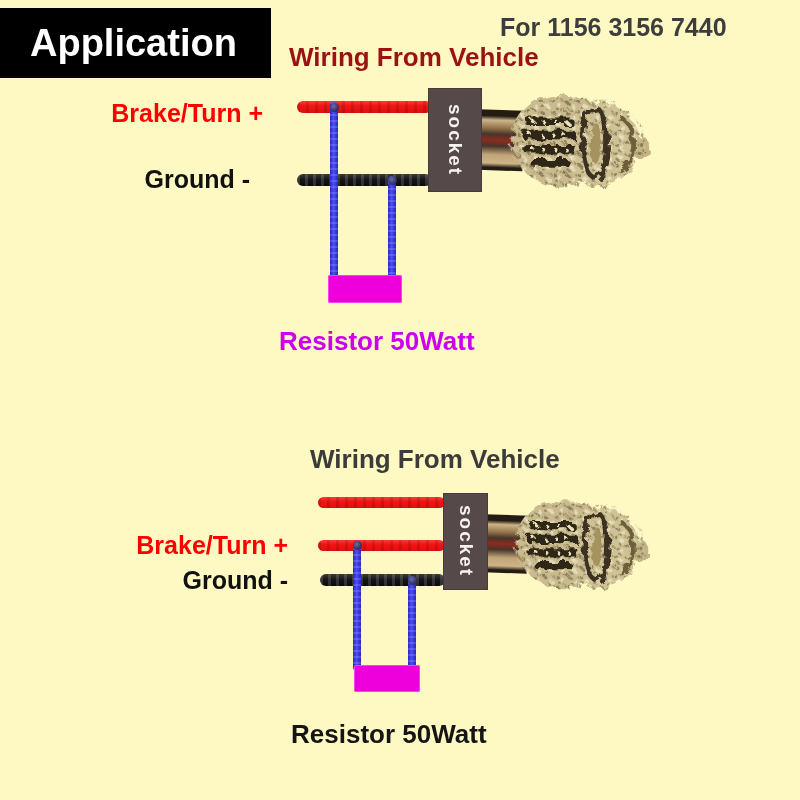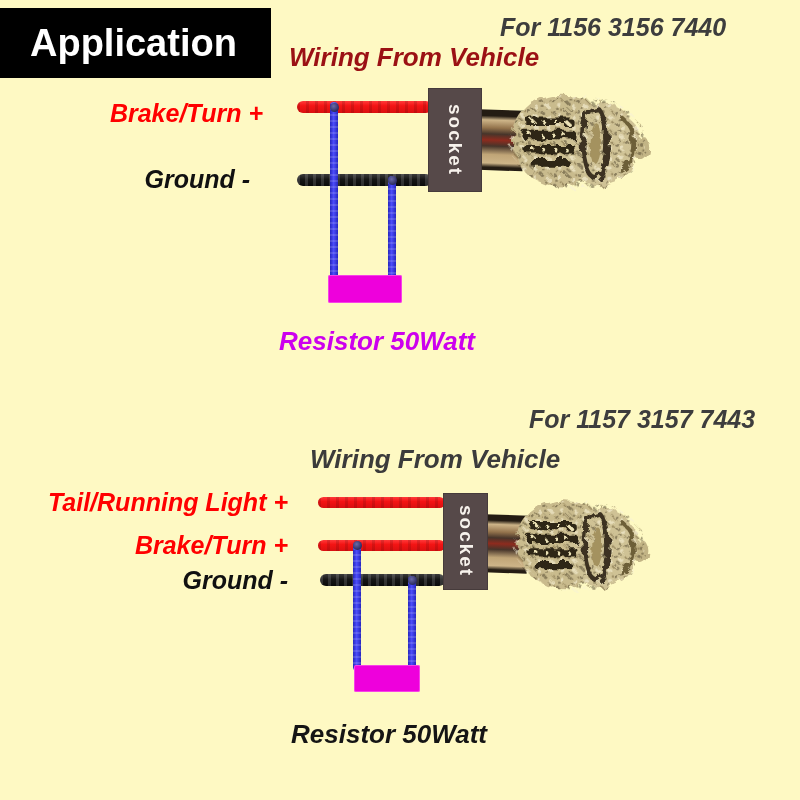--- a/index.html
+++ b/index.html
@@ -1,20 +1,20 @@
 <!DOCTYPE html>
 <html><head>
 <meta charset="utf-8">
 <style>
   html,body { margin:0; padding:0; background:#ffffff; }
   .canvas {
     position:relative; width:800px; height:800px; background:#fef9c3;
     font-family:"Liberation Sans", sans-serif; overflow:hidden;
   }
-  .lbl { position:absolute; font-weight:bold; white-space:nowrap; line-height:1.15;font-style:italic; }
+  .lbl { position:absolute; font-weight:bold; white-space:nowrap; line-height:1.15; }
   .right-align { text-align:center; }
 
   
   .app-badge {
     position:absolute; left:0; top:8px; width:271px; height:70px;
     background:#000000; color:#ffffff; display:flex; align-items:center;
     padding-left:30px; box-sizing:border-box; font-weight:bold; font-size:38px;
     z-index:6;
   }
 
@@ -149,25 +149,23 @@
   <div class="lbl" style="left:279px; top:327px; font-size:26px; color:#cc00ee;">Resistor 50Watt</div>
 
   <svg class="bulb-svg" style="left:478px; top:86px;" width="175" height="115" viewBox="0 0 185 115">
       <use href="#bulbShape"></use>
     </svg>
 
   <div class="socket" style="left:428px; top:88px; width:54px; height:104px;">
     <span>socket</span>
   </div>
 
-  <div class="lbl" style="left:529px; top:405px; font-size:25px; color:#3d3d3d;">For 1157 3157 7443</div>
 
   <div class="lbl" style="left:310px; top:445px; font-size:26px; color:#3b3b3b;">Wiring From Vehicle</div>
 
-  <div class="lbl right-align" style="right:512px; top:488px; font-size:25px; color:#ff0000;">Tail/Running Light +</div>
 
   <div class="lbl right-align" style="right:512px; top:531px; font-size:25px; color:#ff0000;">Brake/Turn +</div>
 
   <div class="lbl right-align" style="right:512px; top:566px; font-size:25px; color:#111111;">Ground -</div>
 
   <div class="wire-h wire-red" style="left:318px; top:497px; width:127px; height:11px;"></div>
   <div class="wire-h wire-red" style="left:318px; top:540px; width:127px; height:11px;"></div>
   <div class="wire-h wire-black" style="left:320px; top:574px; width:125px;"></div>
 
   <div class="wire-v" style="left:353px; top:542px; height:129px;"></div>

